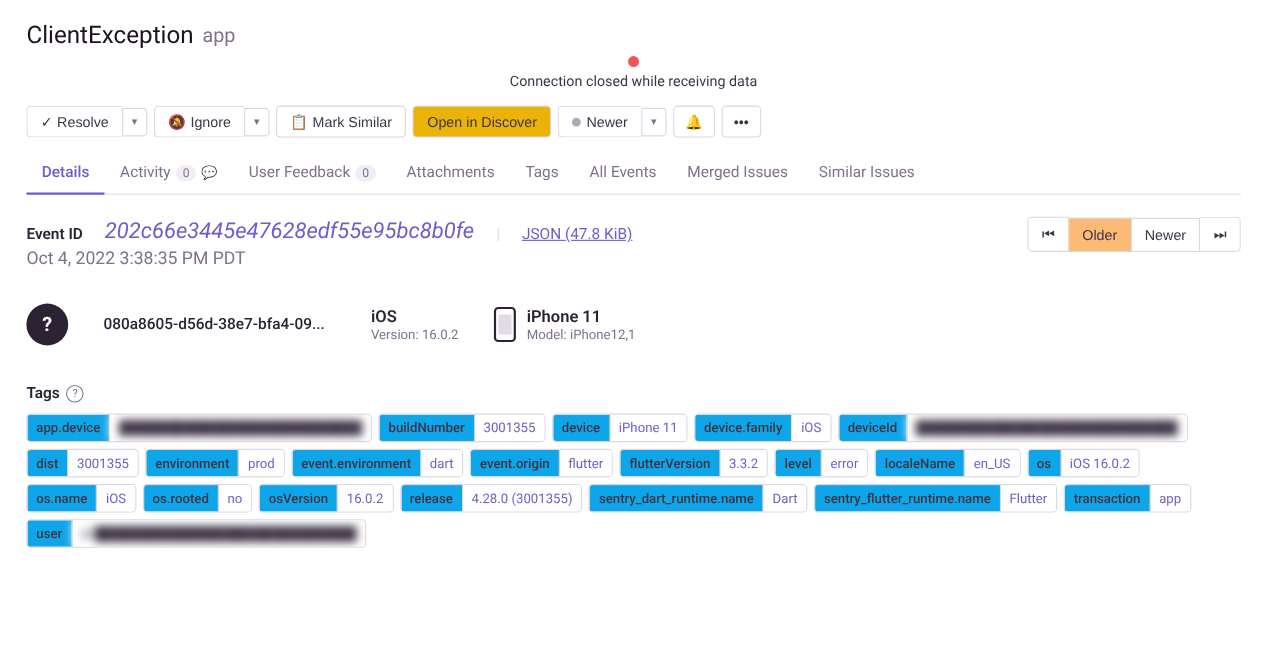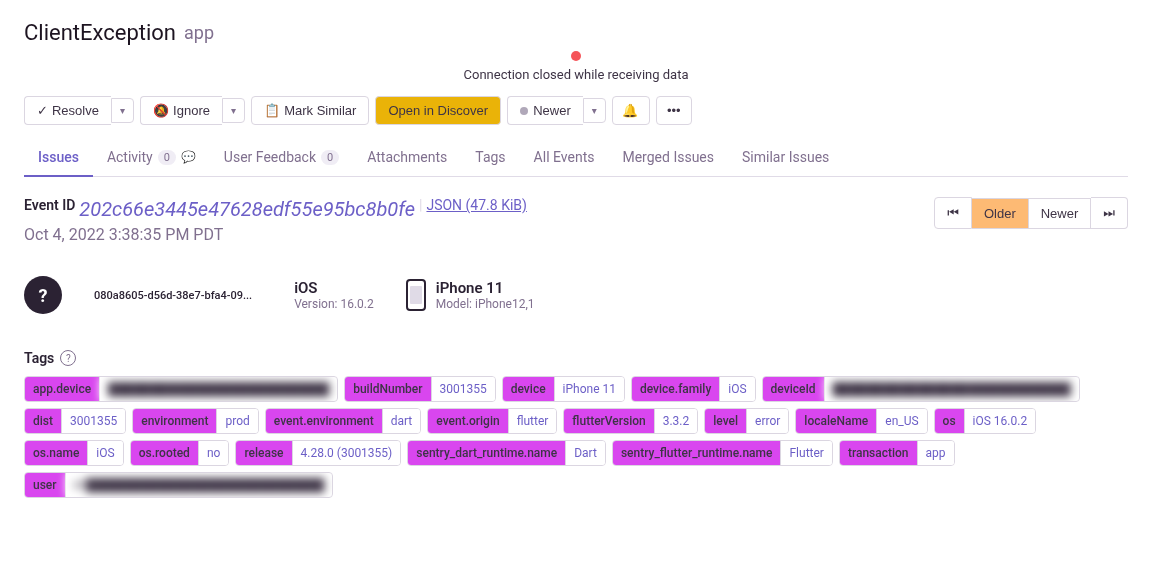--- a/index.html
+++ b/index.html
@@ -144,22 +144,22 @@
     
     .event-meta {
       display: flex;
       align-items: flex-start;
       justify-content: space-between;
       margin-bottom: 20px;
     }
     .event-id-block {}
     .event-id-line {
       display: flex;
-      align-items: flex-start;
-      gap: 4px;
+      align-items: flex-end;
+      gap: 20px;
       margin-bottom: 4px;
     }
     .event-id-label {
       font-weight: 600;
       font-size: 14px;
       color: #2b2233;
     }
     .event-id-value {
       font-size: 20px;
       color: #6c5fc7;
@@ -217,21 +217,21 @@
       background: #2b2233;
       display: flex;
       align-items: center;
       justify-content: center;
       color: #fff;
       font-size: 18px;
       font-weight: 700;
       flex-shrink: 0;
     }
     .device-id {
-      font-size: 11px;
+      font-size: 14px;
       font-weight: 500;
       color: #2b2233;
     }
     .os-block, .phone-block {
       display: flex;
       align-items: center;
       gap: 10px;
     }
     .os-apple-icon {
       font-size: 22px;
@@ -301,21 +301,21 @@
       display: flex;
       align-items: center;
       border: 1px solid #dbd6e1;
       border-radius: 4px;
       overflow: hidden;
       font-size: 12px;
       height: 26px;
     }
     .tag-key {
       padding: 0 8px;
-      background: #d946ef;
+      background: #0ea5e9;
       color: #3e3446;
       height: 100%;
       display: flex;
       align-items: center;
       border-right: 1px solid #dbd6e1;
       font-weight: 500;
     }
     .tag-value {
       padding: 0 8px;
       color: #6c5fc7;
@@ -391,21 +391,21 @@
       <span>🔔</span>
     </button>
 
     <button class="btn btn-icon-only">
       <span>•••</span>
     </button>
   </div>
 
   <div class="tabs">
     <div class="tab active">
-      <span>Issues</span>
+      <span>Details</span>
     </div>
     <div class="tab">
       <span>Activity</span>
       <span class="tab-badge">0</span>
       <span class="tab-comment-icon">💬</span>
     </div>
     <div class="tab">
       <span>User Feedback</span>
       <span class="tab-badge">0</span>
     </div>
@@ -541,20 +541,24 @@
         </div>
         <div class="tag-item">
           <span class="tag-key">os.name</span>
           <span class="tag-value link" style="cursor: pointer;">iOS</span>
         </div>
         <div class="tag-item">
           <span class="tag-key">os.rooted</span>
           <span class="tag-value link" style="cursor: pointer;">no</span>
         </div>
         <div class="tag-item">
+          <span class="tag-key">osVersion</span>
+          <span class="tag-value link" style="cursor: pointer;">16.0.2</span>
+        </div>
+        <div class="tag-item">
           <span class="tag-key">release</span>
           <span class="tag-value link" style="cursor: pointer;">4.28.0 (3001355)</span>
         </div>
         <div class="tag-item">
           <span class="tag-key">sentry_dart_runtime.name</span>
           <span class="tag-value link" style="cursor: pointer;">Dart</span>
         </div>
         <div class="tag-item">
           <span class="tag-key">sentry_flutter_runtime.name</span>
           <span class="tag-value link" style="cursor: pointer;">Flutter</span>

